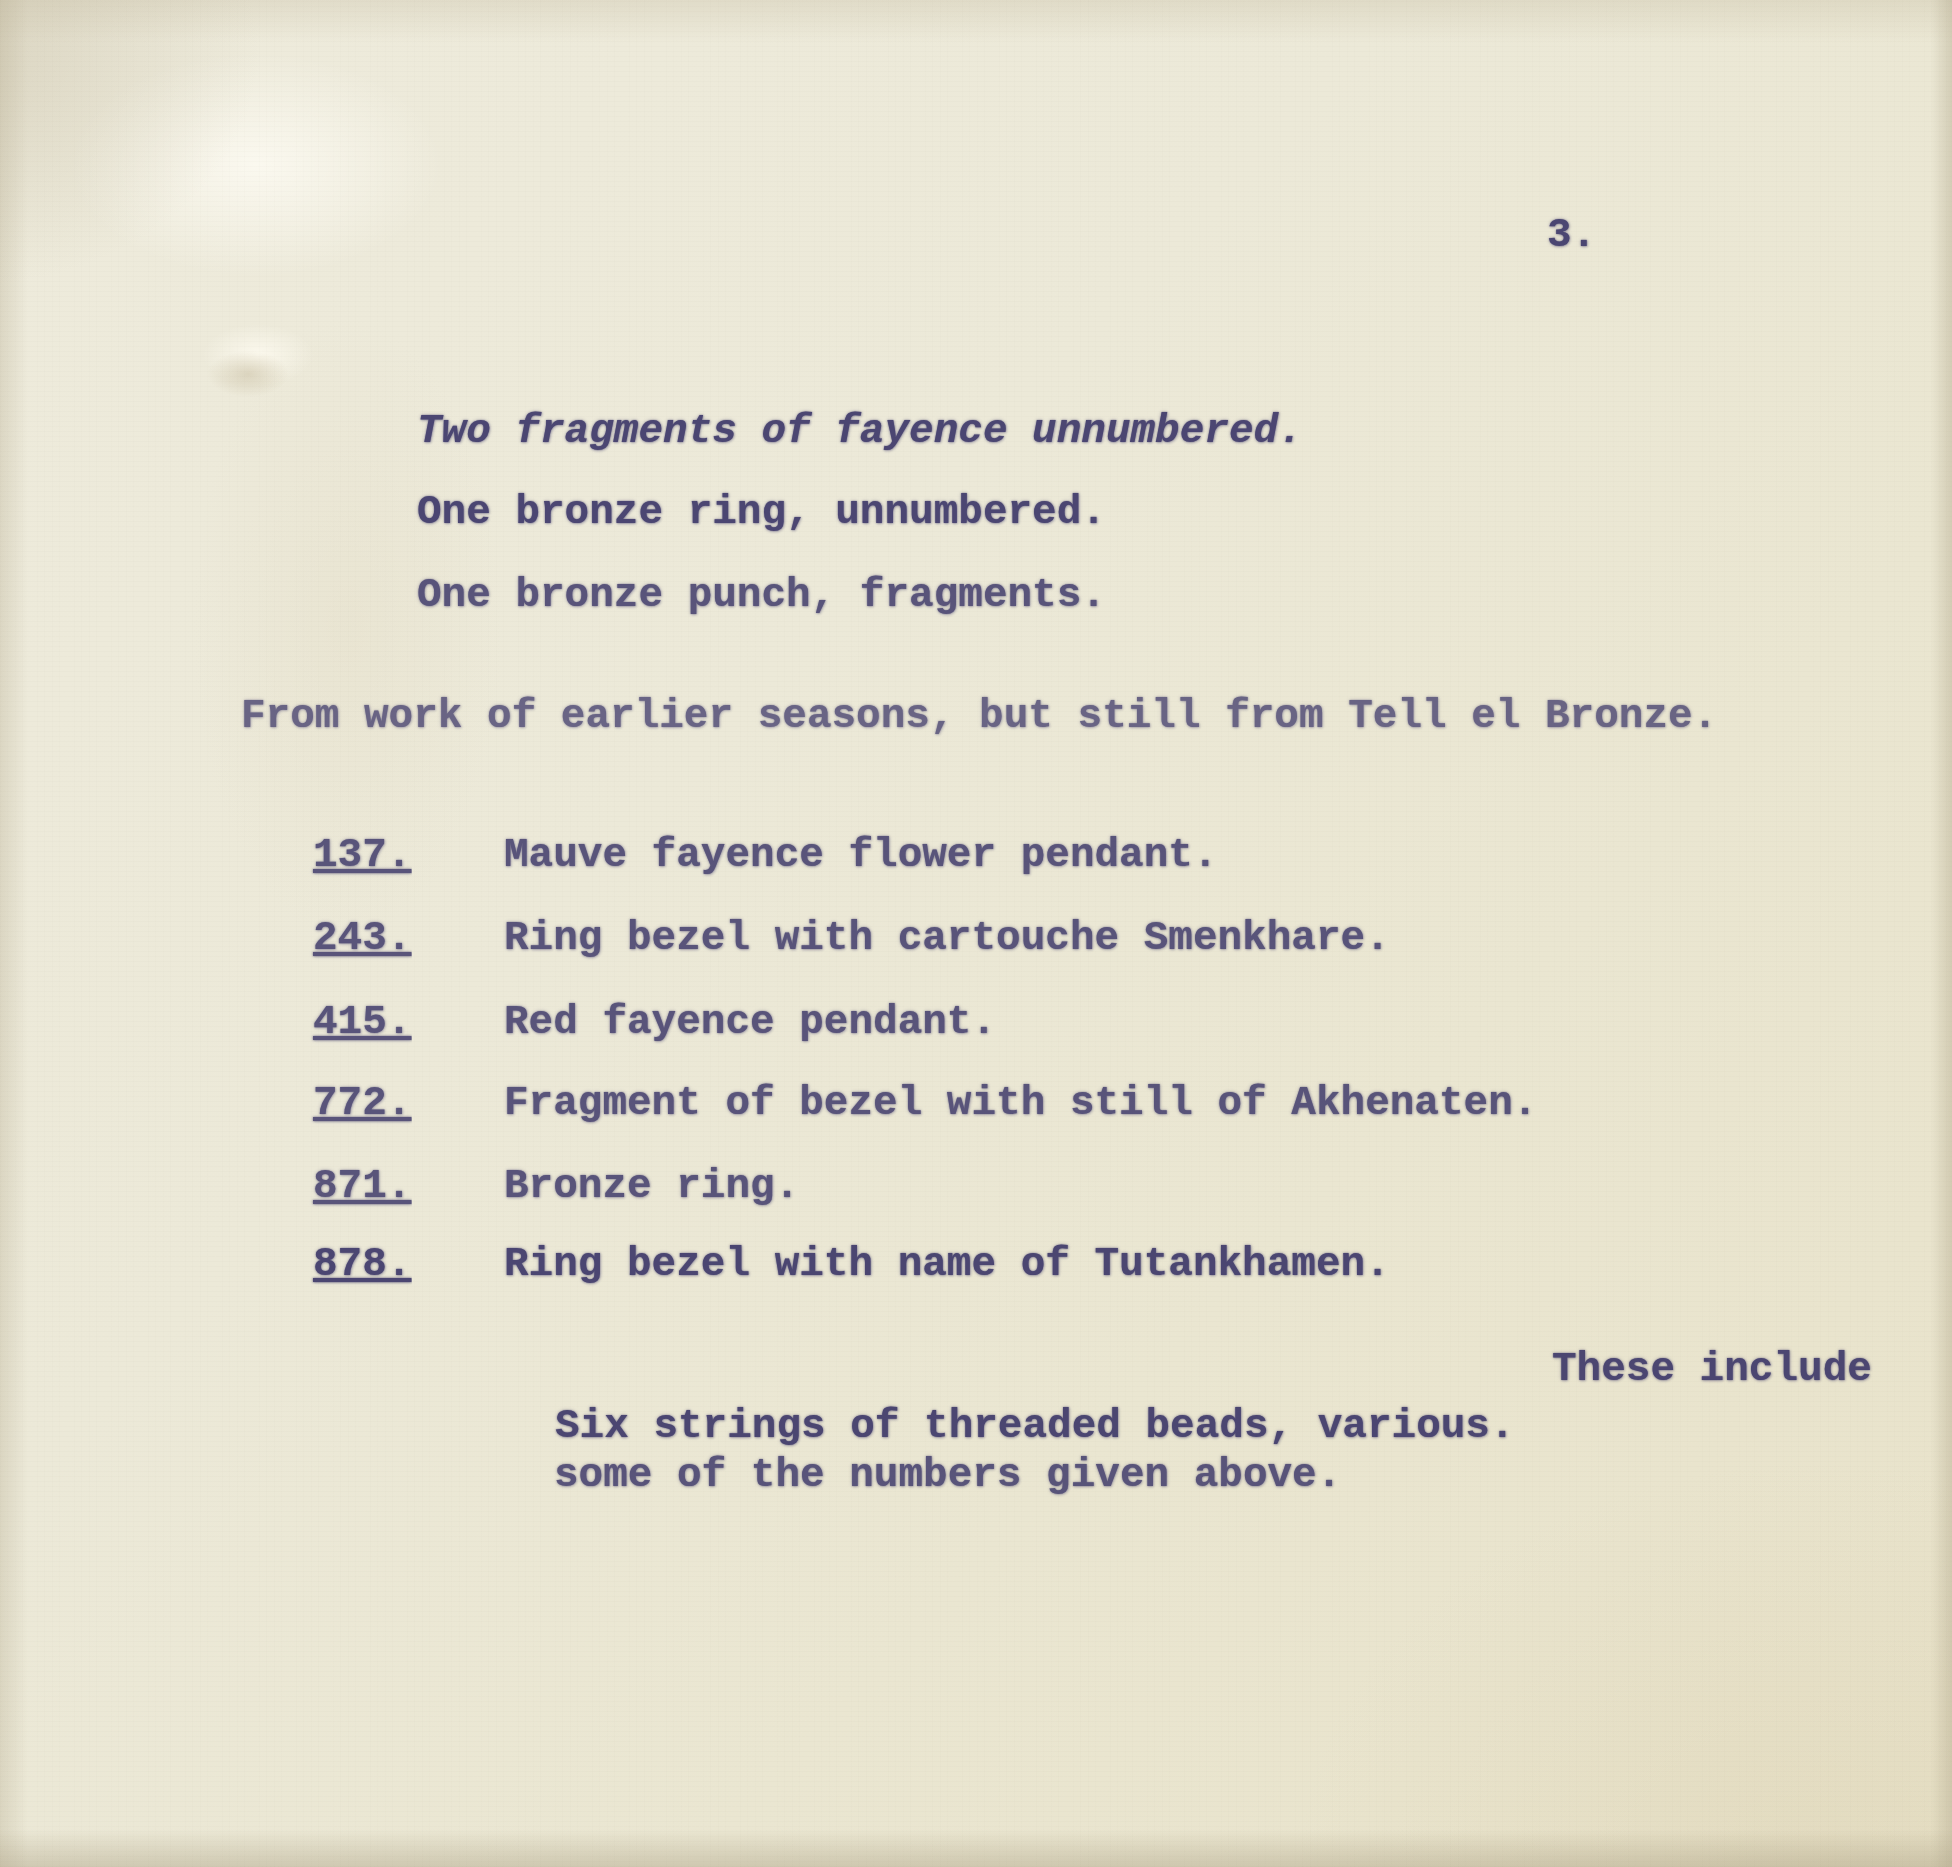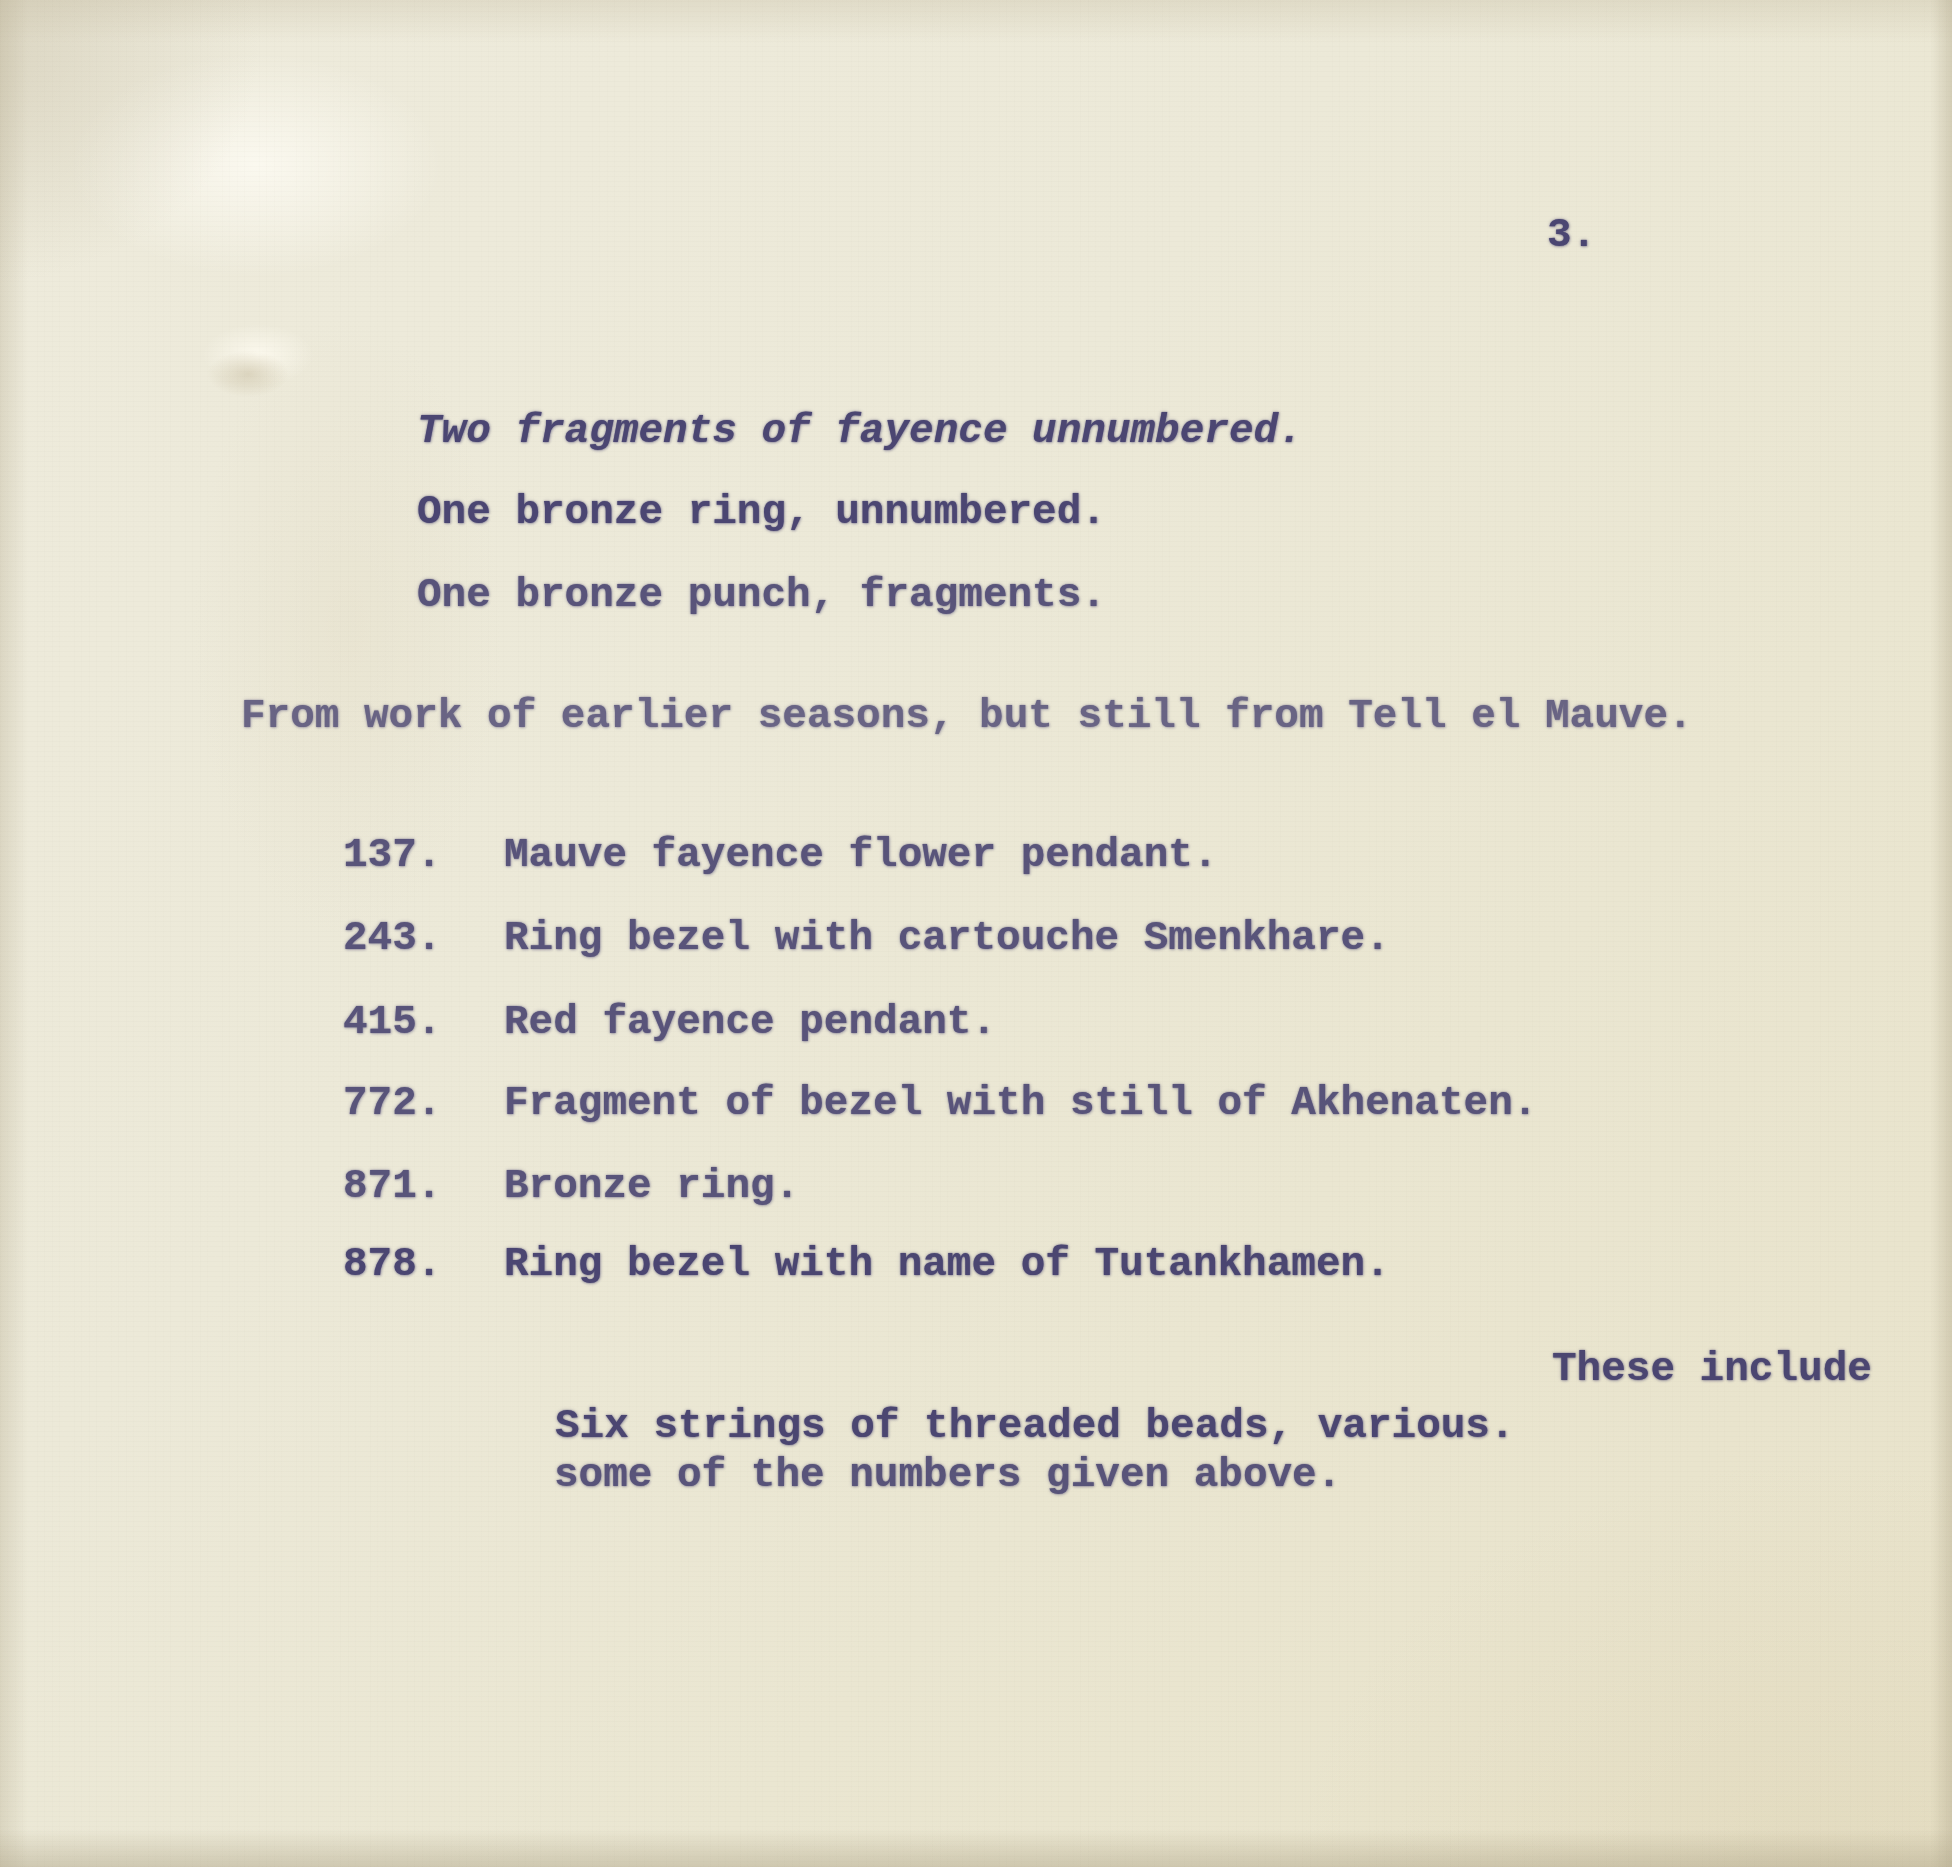--- a/index.html
+++ b/index.html
@@ -63,36 +63,36 @@
     letter-spacing: 0px;
     text-shadow:
       0 0 1.7px  rgba(69, 64, 110, 0.75),
       0 0 5px  rgba(69, 64, 110, 0.22),
       0.8px 0.8px 2.5px rgba(69, 64, 110, 0.28);
   }
   .ink-strong { opacity: 0.96; }
   .ink-med    { opacity: 0.88; }
   .ink-faint  { opacity: 0.78; filter: blur(0.3px); }
 
-  .catalog-number      { position: absolute; left: 343px; }
+  .catalog-number      { position: absolute; left: 313px; text-decoration: underline; }
   .catalog-description { position: absolute; left: 504px; }
   .catalog-row { position: absolute; left: 0; top: 0; width: 100%; }
 </style>
 </head>
 <body>
 
 <div class="paper"></div>
 
 <div class="tline ink-strong" style="left:1547px; top:213px;">3.</div>
 
 <div class="tline ink-strong" style="left:417px; top:409px;font-style:italic;">Two fragments of fayence unnumbered.</div>
 <div class="tline ink-strong" style="left:417px; top:490px;">One bronze ring, unnumbered.</div>
 <div class="tline ink-med" style="left:417px; top:573px;">One bronze punch, fragments.</div>
 
-<div class="tline ink-faint" style="left:241px; top:694px;">From work of earlier seasons, but still from Tell el Mauve.</div>
+<div class="tline ink-faint" style="left:241px; top:694px;">From work of earlier seasons, but still from Tell el Bronze.</div>
 
 <div class="catalog-row">
   <span class="tline ink-med catalog-number" style="top:833px;">137.</span>
   <span class="tline ink-med catalog-description" style="top:833px;">Mauve fayence flower pendant.</span>
 </div>
 
 <div class="catalog-row">
   <span class="tline ink-med catalog-number" style="top:916px;">243.</span>
   <span class="tline ink-med catalog-description" style="top:916px;">Ring bezel with cartouche Smenkhare.</span>
 </div>

